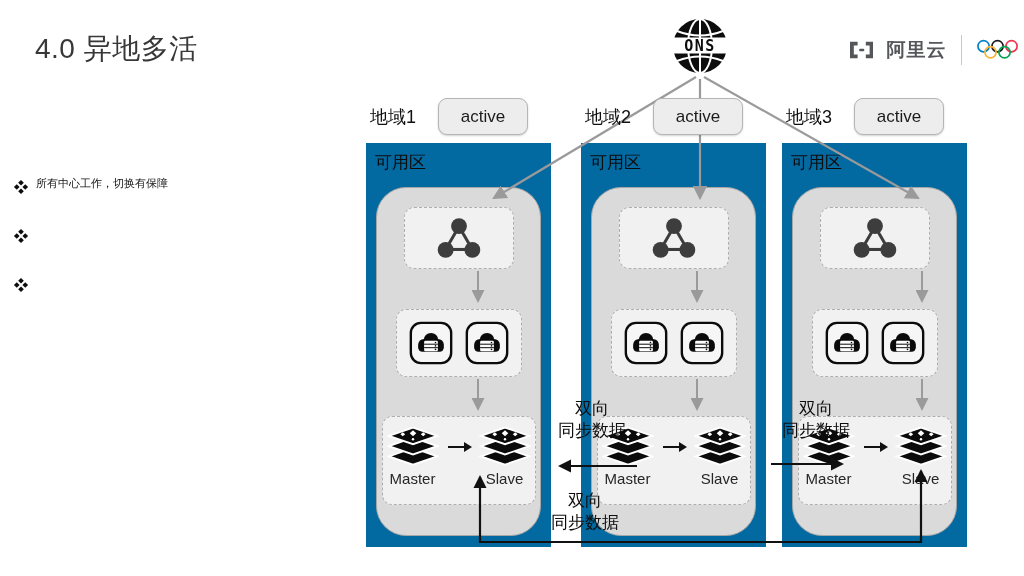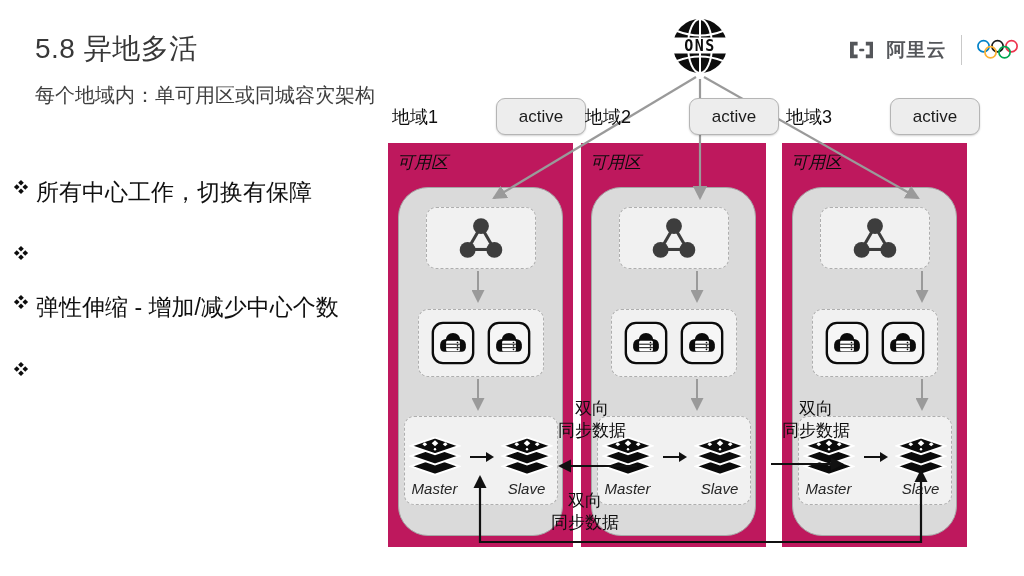--- a/index.html
+++ b/index.html
@@ -5,21 +5,21 @@
   html,body{margin:0;padding:0;background:#fff;}
   .slide{position:relative;width:1024px;height:576px;background:#fff;overflow:hidden;
          font-family:"Liberation Sans","DejaVu Sans",sans-serif;}
 
   
   .title{position:absolute;left:35px;top:30px;font-size:28px;color:#383838;letter-spacing:.5px;}
   .subtitle{position:absolute;left:35px;top:82px;font-size:20px;color:#3f3f3f;}
 
   
   .bullets{position:absolute;left:14px;top:176px;width:372px;list-style:none;margin:0;padding:0;}
-  .bullets li{display:flex;align-items:flex-start;margin-bottom:33px;font-size:23px;line-height:1.45;color:#101010;}
+  .bullets li{display:flex;align-items:flex-start;margin-bottom:33px;font-size:11px;line-height:1.45;color:#101010;}
   .bullet-glyph{flex:none;width:10px;height:10px;margin:6px 10px 0 2px;transform:rotate(45deg);
     display:grid;grid-template-columns:1fr 1fr;grid-template-rows:1fr 1fr;gap:1.6px;}
   .bullet-glyph span{background:#0d0d0d;}
 
   
   .brand{position:absolute;left:850px;top:34px;width:170px;}
   .brand-row{display:flex;align-items:center;gap:13px;}
   .brand-name{font-size:19px;font-weight:600;color:#54565a;letter-spacing:1px;white-space:nowrap;}
   .brand-div{width:1px;height:30px;background:#c9c9c9;margin:0 2px;}
   .brand-tagline{margin-top:5px;font-size:10px;letter-spacing:4.2px;color:#76777b;white-space:nowrap;}
@@ -29,31 +29,31 @@
 
   
   .overlay{position:absolute;left:0;top:0;z-index:5;pointer-events:none;}
 
   
   .region{position:absolute;top:98px;width:185px;height:450px;}
   .region-name{position:absolute;left:4px;top:7px;font-size:18px;color:#101010;z-index:6;}
   .badge{position:absolute;left:72px;top:0;width:88px;height:35px;z-index:6;
          background:#ededed;border:1px solid #b5b5b5;border-radius:9px;
          box-shadow:0 1px 2px rgba(0,0,0,.18);
-         display:flex;align-items:center;justify-content:center;font-size:17px;color:#1c1c1c;margin-left:36px;}
-  .zone-panel{position:absolute;left:0;top:45px;width:185px;height:404px;background:#be185d;z-index:1;font-style:italic;}
+         display:flex;align-items:center;justify-content:center;font-size:17px;color:#1c1c1c;}
+  .zone-panel{position:absolute;left:0;top:45px;width:185px;height:404px;background:#0369a1;z-index:1;}
   .zone-label{position:absolute;left:9px;top:8px;font-size:17px;color:#0c0c0c;}
   .zone-container{position:absolute;left:10px;top:44px;width:163px;height:347px;
                   border:1.5px solid #a6a6a6;border-radius:30px;background:#dadada;}
   .dash-box{position:absolute;left:50%;transform:translateX(-50%);background:#f1f1f1;
             border:1.5px dashed #aeaeae;border-radius:10px;
             display:flex;align-items:center;justify-content:center;box-sizing:border-box;}
   .app-box{top:19px;width:110px;height:62px;}
   .cloud-box{top:121px;width:126px;height:68px;gap:12px;}
-  .db-box{top:228px;width:154px;height:89px;gap:6px;align-items:flex-start;padding-top:20px;}
+  .db-box{top:228px;width:154px;height:89px;gap:6px;align-items:flex-start;padding-top:10px;}
   .icon-cluster{width:46px;height:42px;}
   .icon-cloud{width:44px;height:44px;}
   .db-col{display:flex;flex-direction:column;align-items:center;width:58px;}
   .icon-db{width:52px;height:40px;}
   .db-label{font-size:15px;color:#262626;margin-top:3px;}
   .db-arrow{flex:none;margin-top:19px;width:22px;height:2.2px;background:#111;position:relative;}
   .db-arrow::after{content:"";position:absolute;right:-2px;top:-4px;width:0;height:0;
     border-left:8px solid #111;border-top:5px solid transparent;border-bottom:5px solid transparent;}
 
   
@@ -103,49 +103,39 @@
         <g fill="#fff">
           <polygon points="28,3 31.5,6.2 28,9.4 24.5,6.2"></polygon>
           <polygon points="17,5 19.6,7.2 17,9.4 14.4,7.2"></polygon>
           <polygon points="39,5 41.6,7.2 39,9.4 36.4,7.2"></polygon>
           <circle cx="28" cy="12.6" r="1.3"></circle>
         </g>
       </g>
     </defs>
   </svg>
 
-  <div class="title">5.8 异地多活</div>
-  <div class="subtitle">每个地域内：单可用区或同城容灾架构</div>
+  <div class="title">4.0 异地多活</div>
 
   <ul class="bullets">
     <li>
       <span class="bullet-glyph">
           <span></span>
           <span></span>
           <span></span>
           <span></span>
         </span>
       <span>所有中心工作，切换有保障</span>
       </li>
     <li>
       <span class="bullet-glyph">
           <span></span>
           <span></span>
           <span></span>
           <span></span>
         </span>
-      </li>
-    <li>
-      <span class="bullet-glyph">
-          <span></span>
-          <span></span>
-          <span></span>
-          <span></span>
-        </span>
-      <span>弹性伸缩 - 增加/减少中心个数</span>
       </li>
     <li>
       <span class="bullet-glyph">
           <span></span>
           <span></span>
           <span></span>
           <span></span>
         </span>
       </li>
   </ul>
@@ -179,21 +169,21 @@
           <circle cx="22" cy="7" r="6" stroke="#1b1b1b"></circle>
           <circle cx="37" cy="7" r="6" stroke="#EE334E"></circle>
           <circle cx="14.5" cy="13.5" r="6" stroke="#FCB131"></circle>
           <circle cx="29.5" cy="13.5" r="6" stroke="#00A651"></circle>
         </g>
       </svg>
     </div>
   </div>
 
   <div id="regions-layer">
-  <div class="region" style="left: 388px;">
+  <div class="region" style="left: 366px;">
     <div class="region-name">地域1</div>
     <div class="badge">active</div>
     <div class="zone-panel">
       <div class="zone-label">可用区</div>
       <div class="zone-container">
         <div class="dash-box app-box">
           <svg class="icon-cluster" viewBox="0 0 46 44">
                 <use href="#ic-cluster"></use>
               </svg>
         </div>

